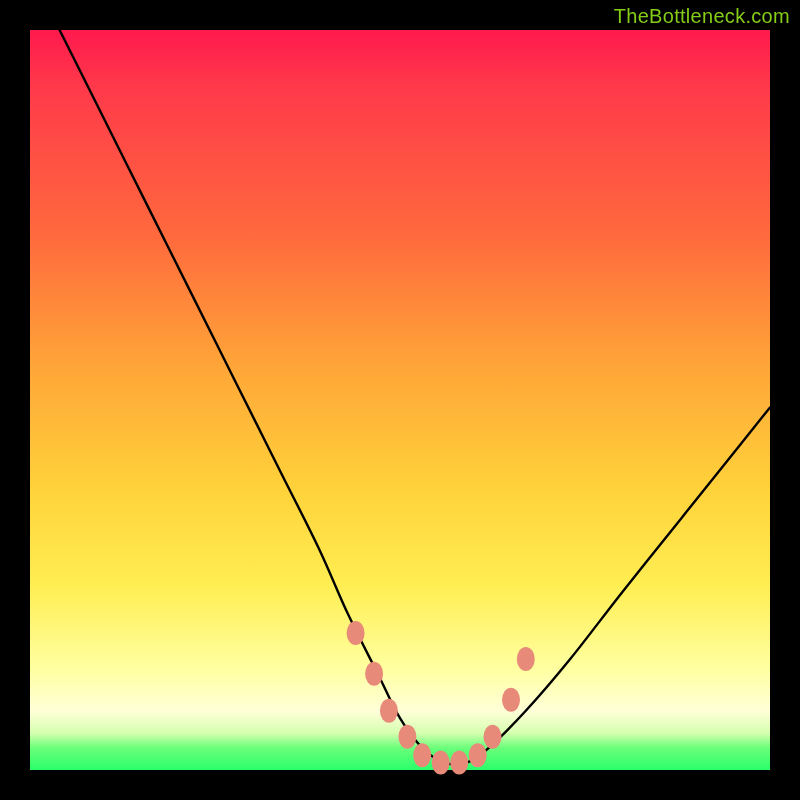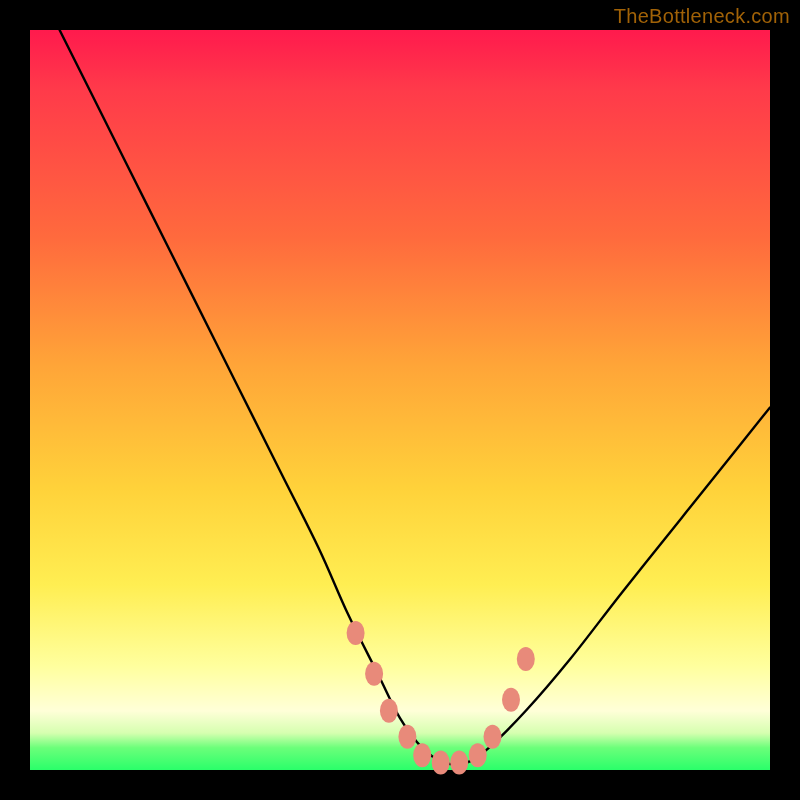--- a/index.html
+++ b/index.html
@@ -39,21 +39,21 @@
       #ffffd8 92%,
       #d6ffb0 95%,
       #6bff7a 97%,
       #2aff6a 100%
     );
   }
   .watermark {
     position: absolute;
     top: 5px;
     right: 10px;
-    color: #a16207;
+    color: #84cc16;
     font-size: 20px;
     font-weight: 500;
     letter-spacing: 0.3px;
     user-select: none;
   }
   svg.curve {
     position: absolute;
     top: 0;
     left: 0;
     width: 740px;

